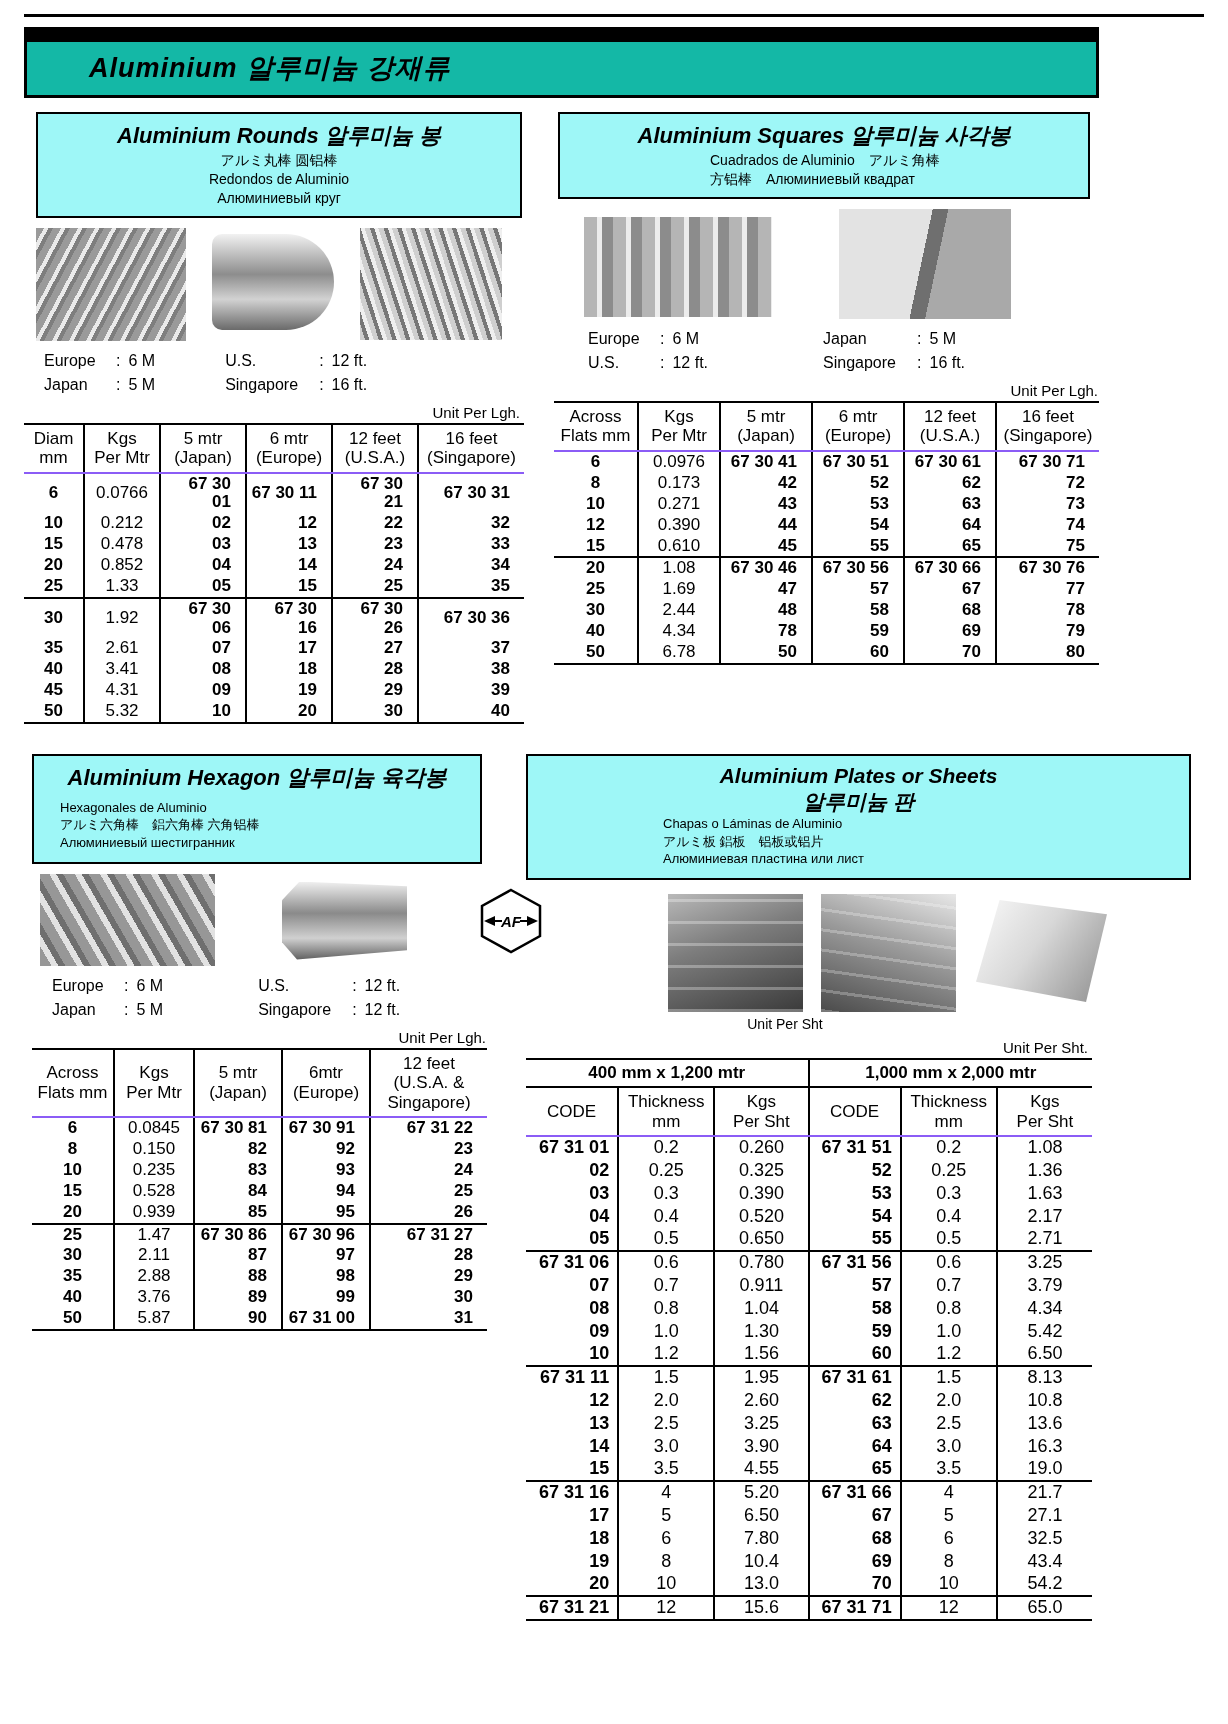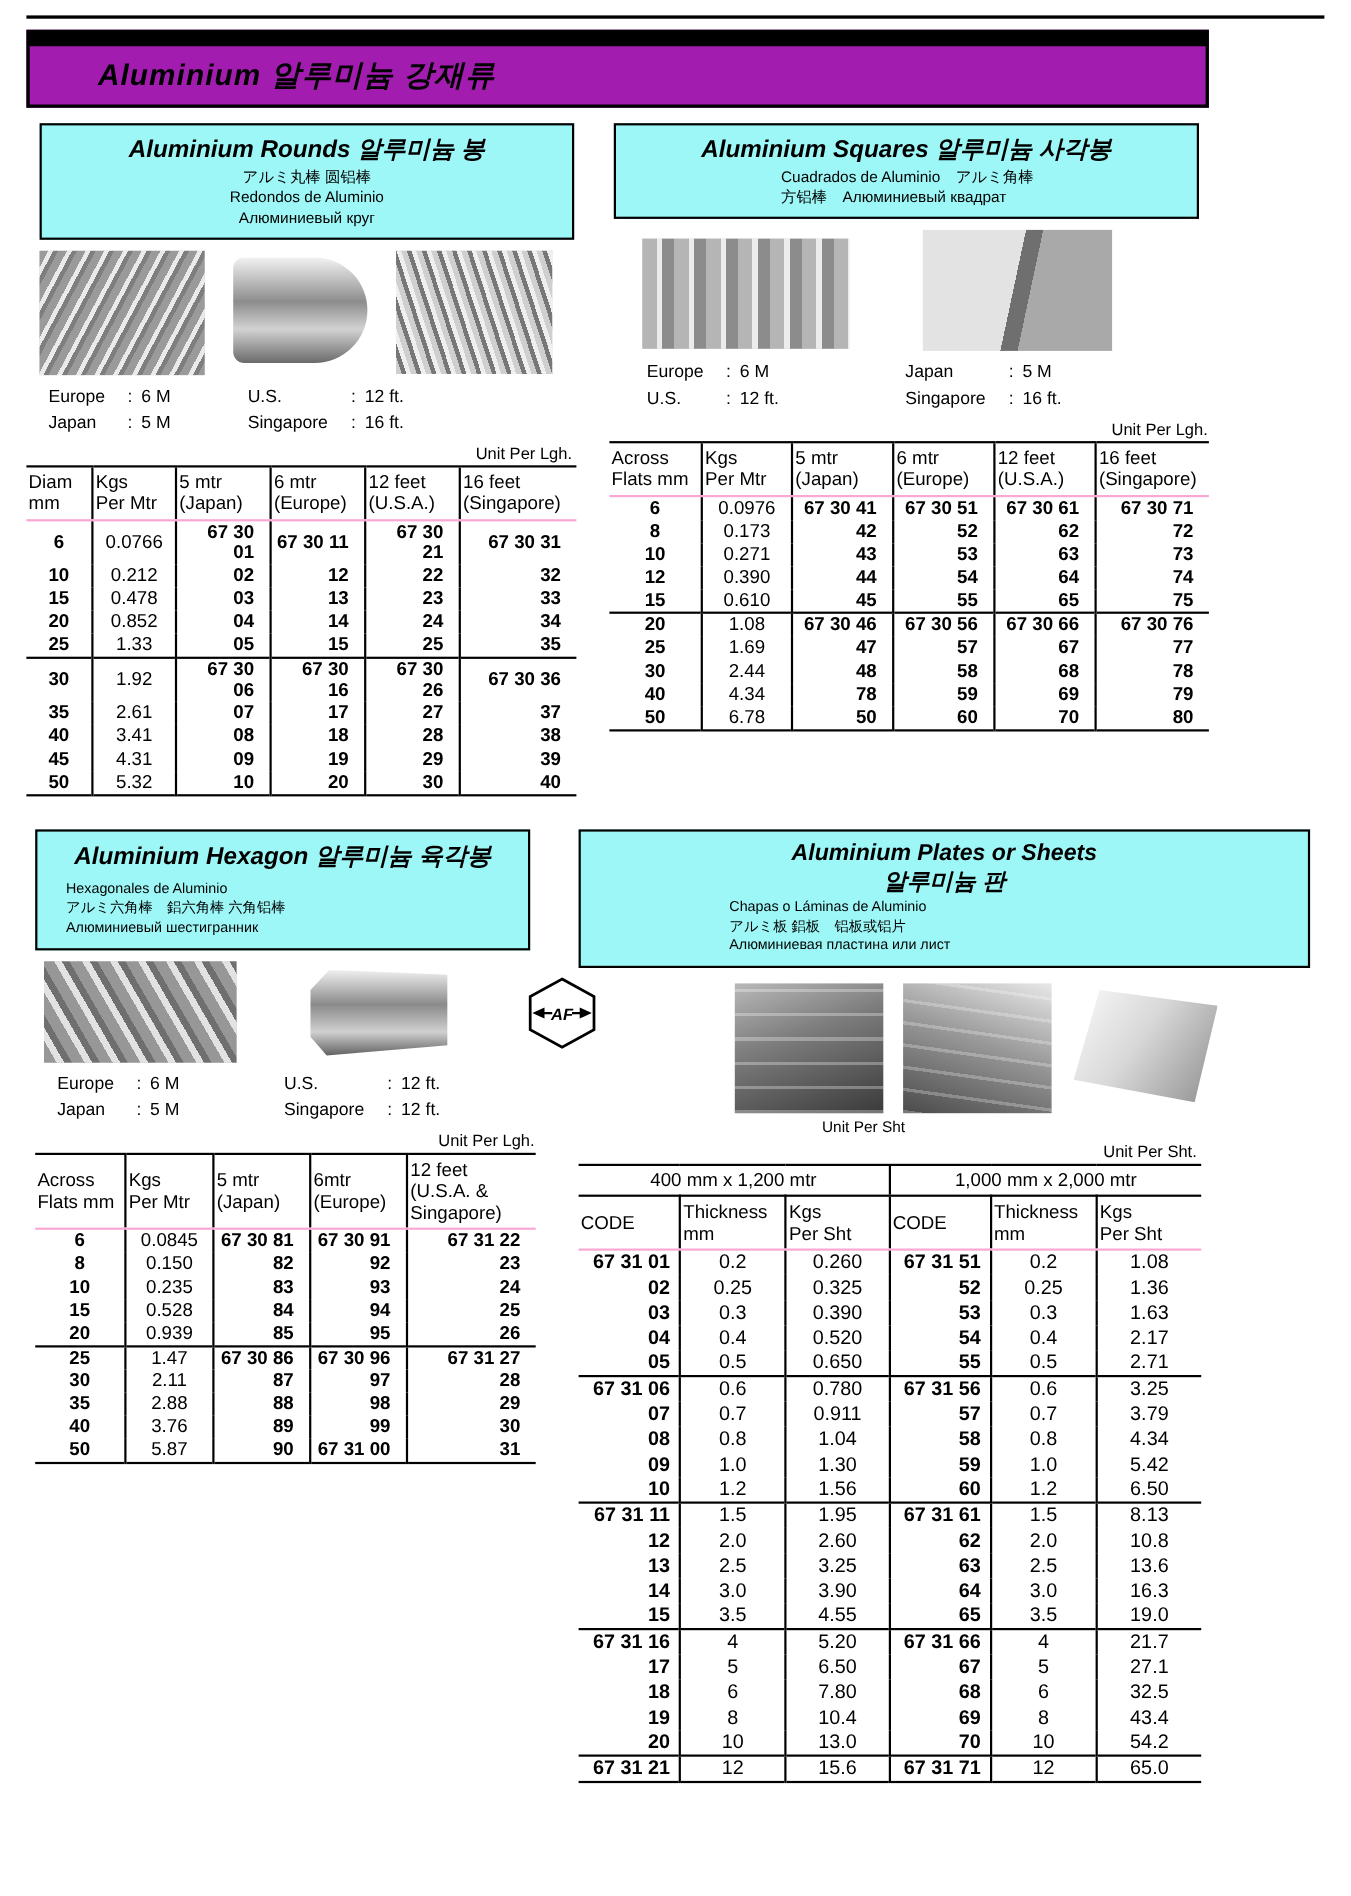--- a/index.html
+++ b/index.html
@@ -7,21 +7,21 @@
   body {
     width:1228px; height:1724px; overflow:hidden;
     font-family:"Liberation Sans","DejaVu Sans",sans-serif;
     color:#000;
   }
   .page { width:1228px; height:1724px; padding:14px 24px 0 24px; position:relative; }
 
   .top-rule { width:1180px; height:3px; background:#000; }
 
   .main-header {
-    margin-top:10px; width:1075px; background:#a21caf;
+    margin-top:10px; width:1075px; background:#14b8a6;
     border:3px solid #000; border-top:15px solid #000;
     padding:8px 10px 9px 62px;
   }
   .main-title { font-size:27px; font-weight:bold; font-style:italic; letter-spacing:1px; }
 
   .columns { display:flex; align-items:flex-start; }
   .row1 { margin-top:14px; }
   .row2 { margin-top:30px; }
   .col-rounds { width:500px; }
   .col-squares { width:548px; margin-left:30px; }
@@ -81,24 +81,24 @@
   .len-col2 .len-region { min-width:92px; }
   .len-colon { margin:0 8px 0 2px; }
 
   .unit-note { text-align:right; font-size:15px; margin-top:7px; padding-right:4px; }
   .unit-sht-img { text-align:center; font-size:14px; margin-top:4px; padding-right:48px; }
 
   table.data-table { border-collapse:collapse; table-layout:fixed; margin-top:2px;
     border-bottom:2px solid #000; font-size:17px; }
   .data-table th, .data-table td { border-left:2px solid #000; padding:1px 4px; }
   .data-table th:first-child, .data-table td:first-child { border-left:none; }
-  .data-table tr.head-row th { border-top:2px solid #000; border-bottom:2px solid #f9a8d4;
-    font-weight:normal; text-align:left; line-height:1.15; padding:4px 2px; }
+  .data-table tr.head-row th { border-top:2px solid #000; border-bottom:2px solid #8b5cf6;
+    font-weight:normal; text-align:center; line-height:1.15; padding:4px 2px; }
   .data-table tr.span-row th { border-top:2px solid #000; border-bottom:2px solid #000;
-    font-weight:normal; text-align:center; padding:3px 2px; font-size:17px; }
+    font-weight:bold; text-align:center; padding:3px 2px; font-size:17px; }
   .data-table tr.grp td { border-top:2px solid #000; }
   .data-table td { height:21px; line-height:1.1; }
 
   .rounds-table { width:500px; }
   .squares-table { width:545px; }
   .hex-table { width:455px; }
   .plates-table { width:566px; }
   .plates-table td { height:23px; font-size:18px; }
 
   .bars-table td:nth-child(-n+2) { text-align:center; font-weight:bold; }

